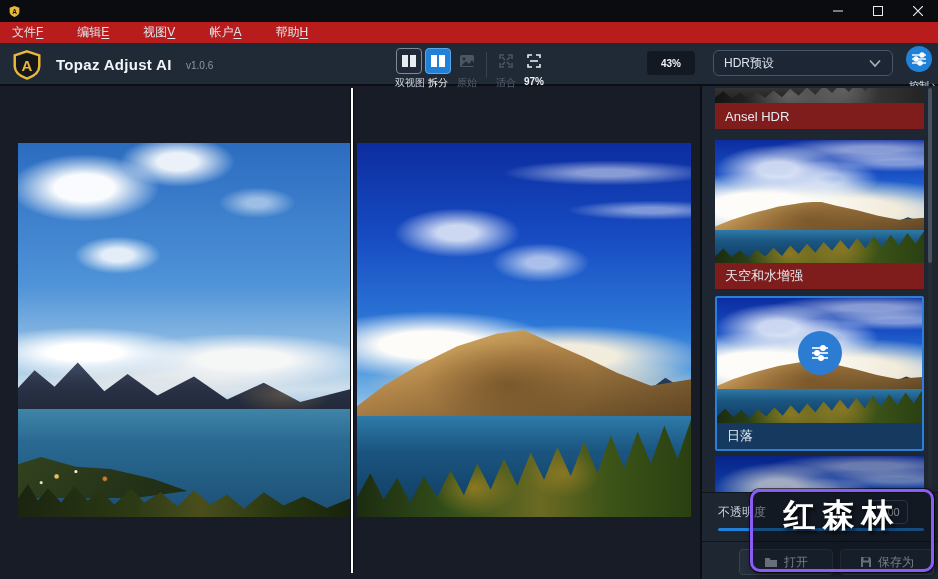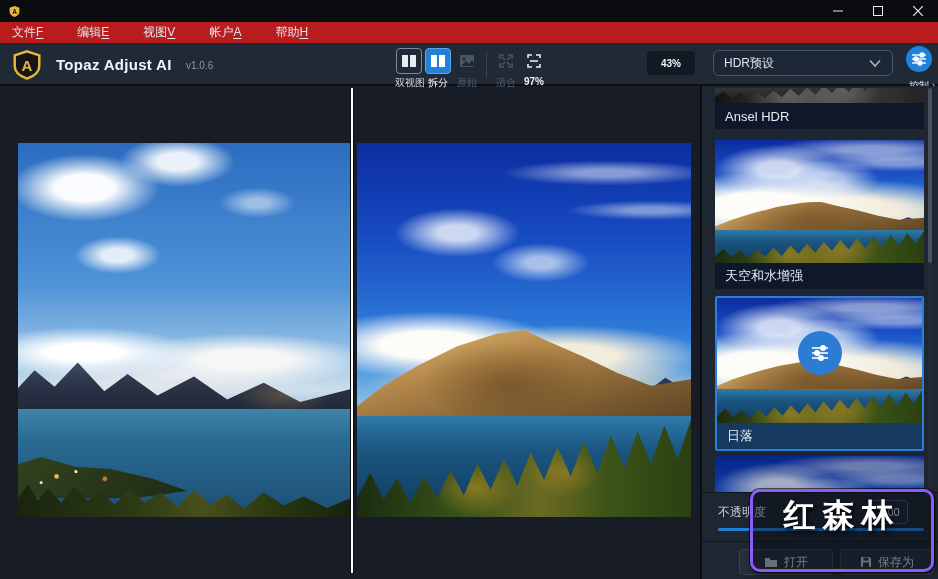--- a/index.html
+++ b/index.html
@@ -114,21 +114,21 @@
     background:
       radial-gradient(ellipse 60px 40px at 35% 70%, rgba(200,150,40,.55), rgba(200,150,40,0) 70%),
       radial-gradient(ellipse 50px 35px at 62% 55%, rgba(180,140,40,.5), rgba(180,140,40,0) 70%),
       linear-gradient(90deg,#1c2c10 0%,#35511a 30%,#6b6a22 55%,#3d5418 75%,#2a4012 100%); }
 
   
   .sidebar { position:absolute; left:700px; top:86px; width:238px; height:493px; background:#1e2631;
     border-left:2px solid #0b0e13; }
   .card { position:absolute; left:13px; width:209px; background:#27303d; overflow:hidden; cursor:pointer; }
   .card-label { height:26px; display:flex; align-items:center; padding-left:10px;
-    color:#e6ebf1; font-size:13px; background:#0f172a; }
+    color:#e6ebf1; font-size:13px; background:#7f1d1d; }
   .thumbwrap { position:relative; width:100%; overflow:hidden; background:#0d1a2e; }
   .card.selected { border:2px solid #2b7fd9; border-radius:2px; }
   .card.selected .card-label { background:#16395f; }
   .bw { filter:grayscale(1) brightness(.85) contrast(1.15); }
   .dark { filter:brightness(.8) saturate(1.1); }
   .adjust-overlay { position:absolute; left:50%; top:44%; width:44px; height:44px; margin:-22px 0 0 -22px;
     border-radius:50%; background:#2d7cd4; display:flex; align-items:center; justify-content:center; z-index:3; cursor:pointer; }
   .scrollbar { position:absolute; right:6px; top:2px; width:4px; height:404px; background:#242b35; border-radius:2px; }
   .scrollthumb { position:absolute; left:0; top:0; width:4px; height:175px; background:#48525f; border-radius:2px; cursor:pointer; }
 

